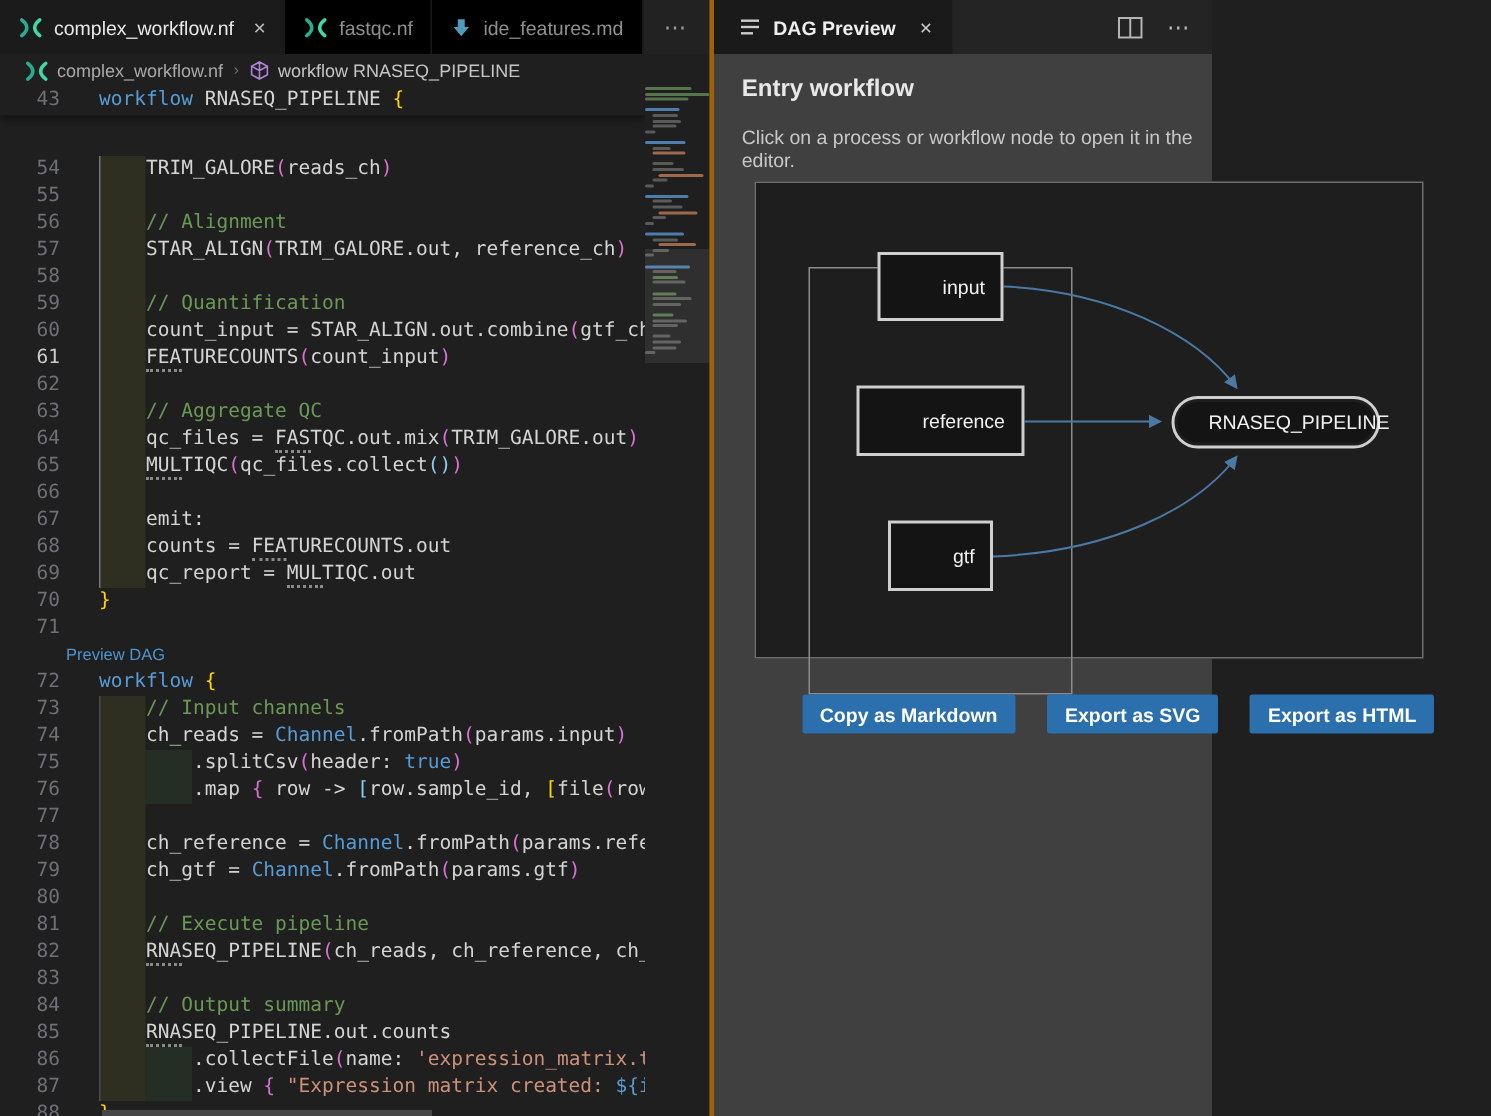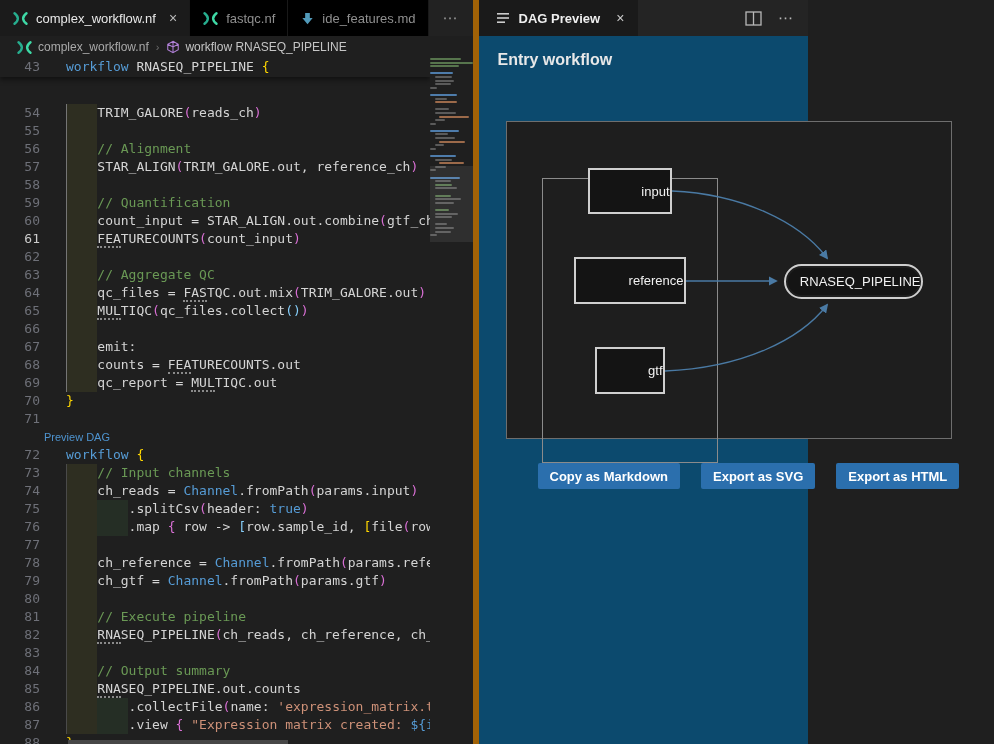--- a/index.html
+++ b/index.html
@@ -52,37 +52,37 @@
 
   
   #minimap { position:absolute; top:0; left:430px; width:57px; height:686px; }
   .mrow { position:relative; height:2px; margin-bottom:1.6px; }
   .mbar { position:absolute; top:0; height:2px; border-radius:1px; }
   #minimap-slider { position:absolute; left:0; width:57px; background:rgba(200,200,200,0.10); }
   #vscroll { position:absolute; left:487px; width:10px; background:#474747; }
   #hscroll { position:absolute; height:4px; background:#474747; }
 
   
-  #panel { position:relative; width:497px; height:744px; background:#0c4a6e; border-left:6px solid #a16207; }
+  #panel { position:relative; width:497px; height:744px; background:#404040; border-left:3px solid #a16207; }
   #panel-tabbar { display:flex; align-items:stretch; height:36px; background:#242424; }
   .ptab { display:flex; align-items:center; gap:8px; padding:0 14px 0 18px; background:#1a1a1a;
     color:#eeeeee; font-size:13px; font-weight:700; cursor:pointer; }
   .ptab .close { font-weight:400; font-size:14px; color:#cccccc; margin-left:8px; }
   #panel-actions { margin-left:auto; display:flex; align-items:center; gap:16px; padding-right:14px; }
   .list-ico { width:14px; height:12px; display:inline-block; }
   #panel-body { position:relative; width:100%; height:708px; }
   #panel-heading { position:absolute; left:19px; top:15px; font-size:16px; font-weight:700; color:#e8e8e8; }
   #panel-hint { position:absolute; left:19px; top:48px; font-size:13px; color:#c8c8c8; }
   #dag { position:absolute; left:27px; top:85px; width:446px; height:318px;
     background:#1e1e1e; border:1px solid #6e6e6e; }
   #dag-cluster { position:absolute; left:35px; top:16px; width:176px; height:285px;
     border:1px solid #8b8b8b;margin-top:40px; }
   #dag-cluster-label { position:absolute; top:6px; left:0; right:0; text-align:center;
     color:#a6a8aa; font-size:14px; font-weight:700; }
-  .dnode { position:absolute; display:flex; align-items:center; justify-content:flex-end;
+  .dnode { position:absolute; display:flex; align-items:center; justify-content:center;
     background:#141414; border:2px solid #cfcfcf; color:#f2f2f2; font-size:13px; cursor:pointer;padding-left:32px; }
   #node-input { left:81px; top:46px; width:84px; height:46px; }
   #node-reference { left:67px; top:135px; width:112px; height:47px; }
   #node-gtf { left:88px; top:225px; width:70px; height:47px; }
   #node-main { left:277px; top:142px; width:139px; height:35px; border-radius:18px;
     box-shadow:0 0 0 2px #1e1e1e inset; font-weight:400; }
   #dag-edges { position:absolute; left:0; top:0; width:446px; height:318px; pointer-events:none; }
   #panel-buttons { position:absolute; left:59px; top:427px; display:flex; gap:21px; }
   .pbtn { height:26px; padding:0 12px; background:#2b6fad; color:#ffffff; border:none;
     font-size:13px; font-weight:700; font-family:"Liberation Sans",sans-serif;
@@ -330,20 +330,21 @@
         <svg width="17" height="15" viewBox="0 0 17 15">
           <rect x="1" y="1" width="15" height="13" fill="none" stroke="#b8b8b8" stroke-width="1.3"></rect>
           <line x1="8.5" y1="1" x2="8.5" y2="14" stroke="#b8b8b8" stroke-width="1.3"></line>
         </svg>
         <span style="color:#b8b8b8;font-size:15px;letter-spacing:1px;">⋯</span>
       </div>
     </div>
 
     <div id="panel-body">
       <div id="panel-heading">Entry workflow</div>
+      <div id="panel-hint">Click on a process or workflow node to open it in the editor.</div>
 
       <div id="dag">
         <div id="dag-cluster">
           <div id="dag-cluster-label">params</div>
         </div>
         <svg id="dag-edges" viewBox="0 0 446 318">
           <defs>
             <marker id="arrow" viewBox="0 0 10 10" refX="8" refY="5" markerWidth="7" markerHeight="7" orient="auto-start-reverse">
               <path d="M0,0 L10,5 L0,10 z" fill="#4a7aa4"></path>
             </marker>

